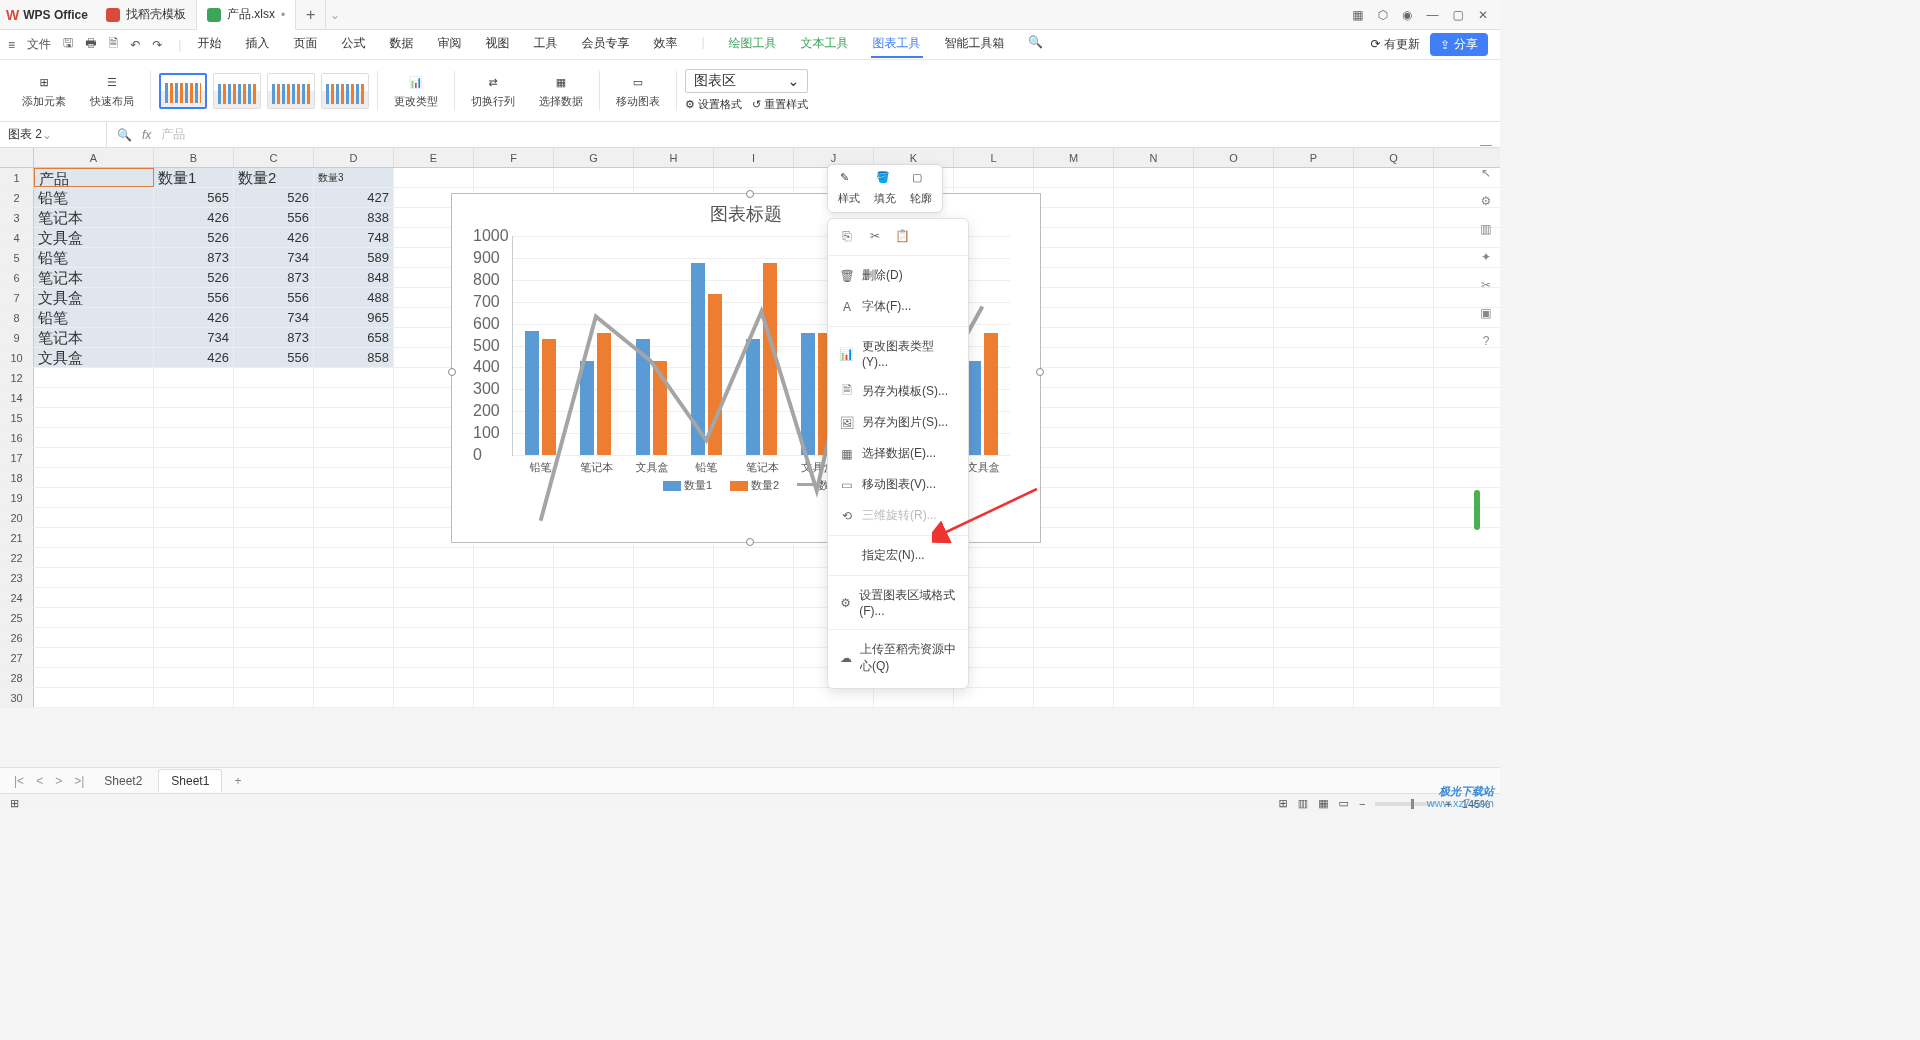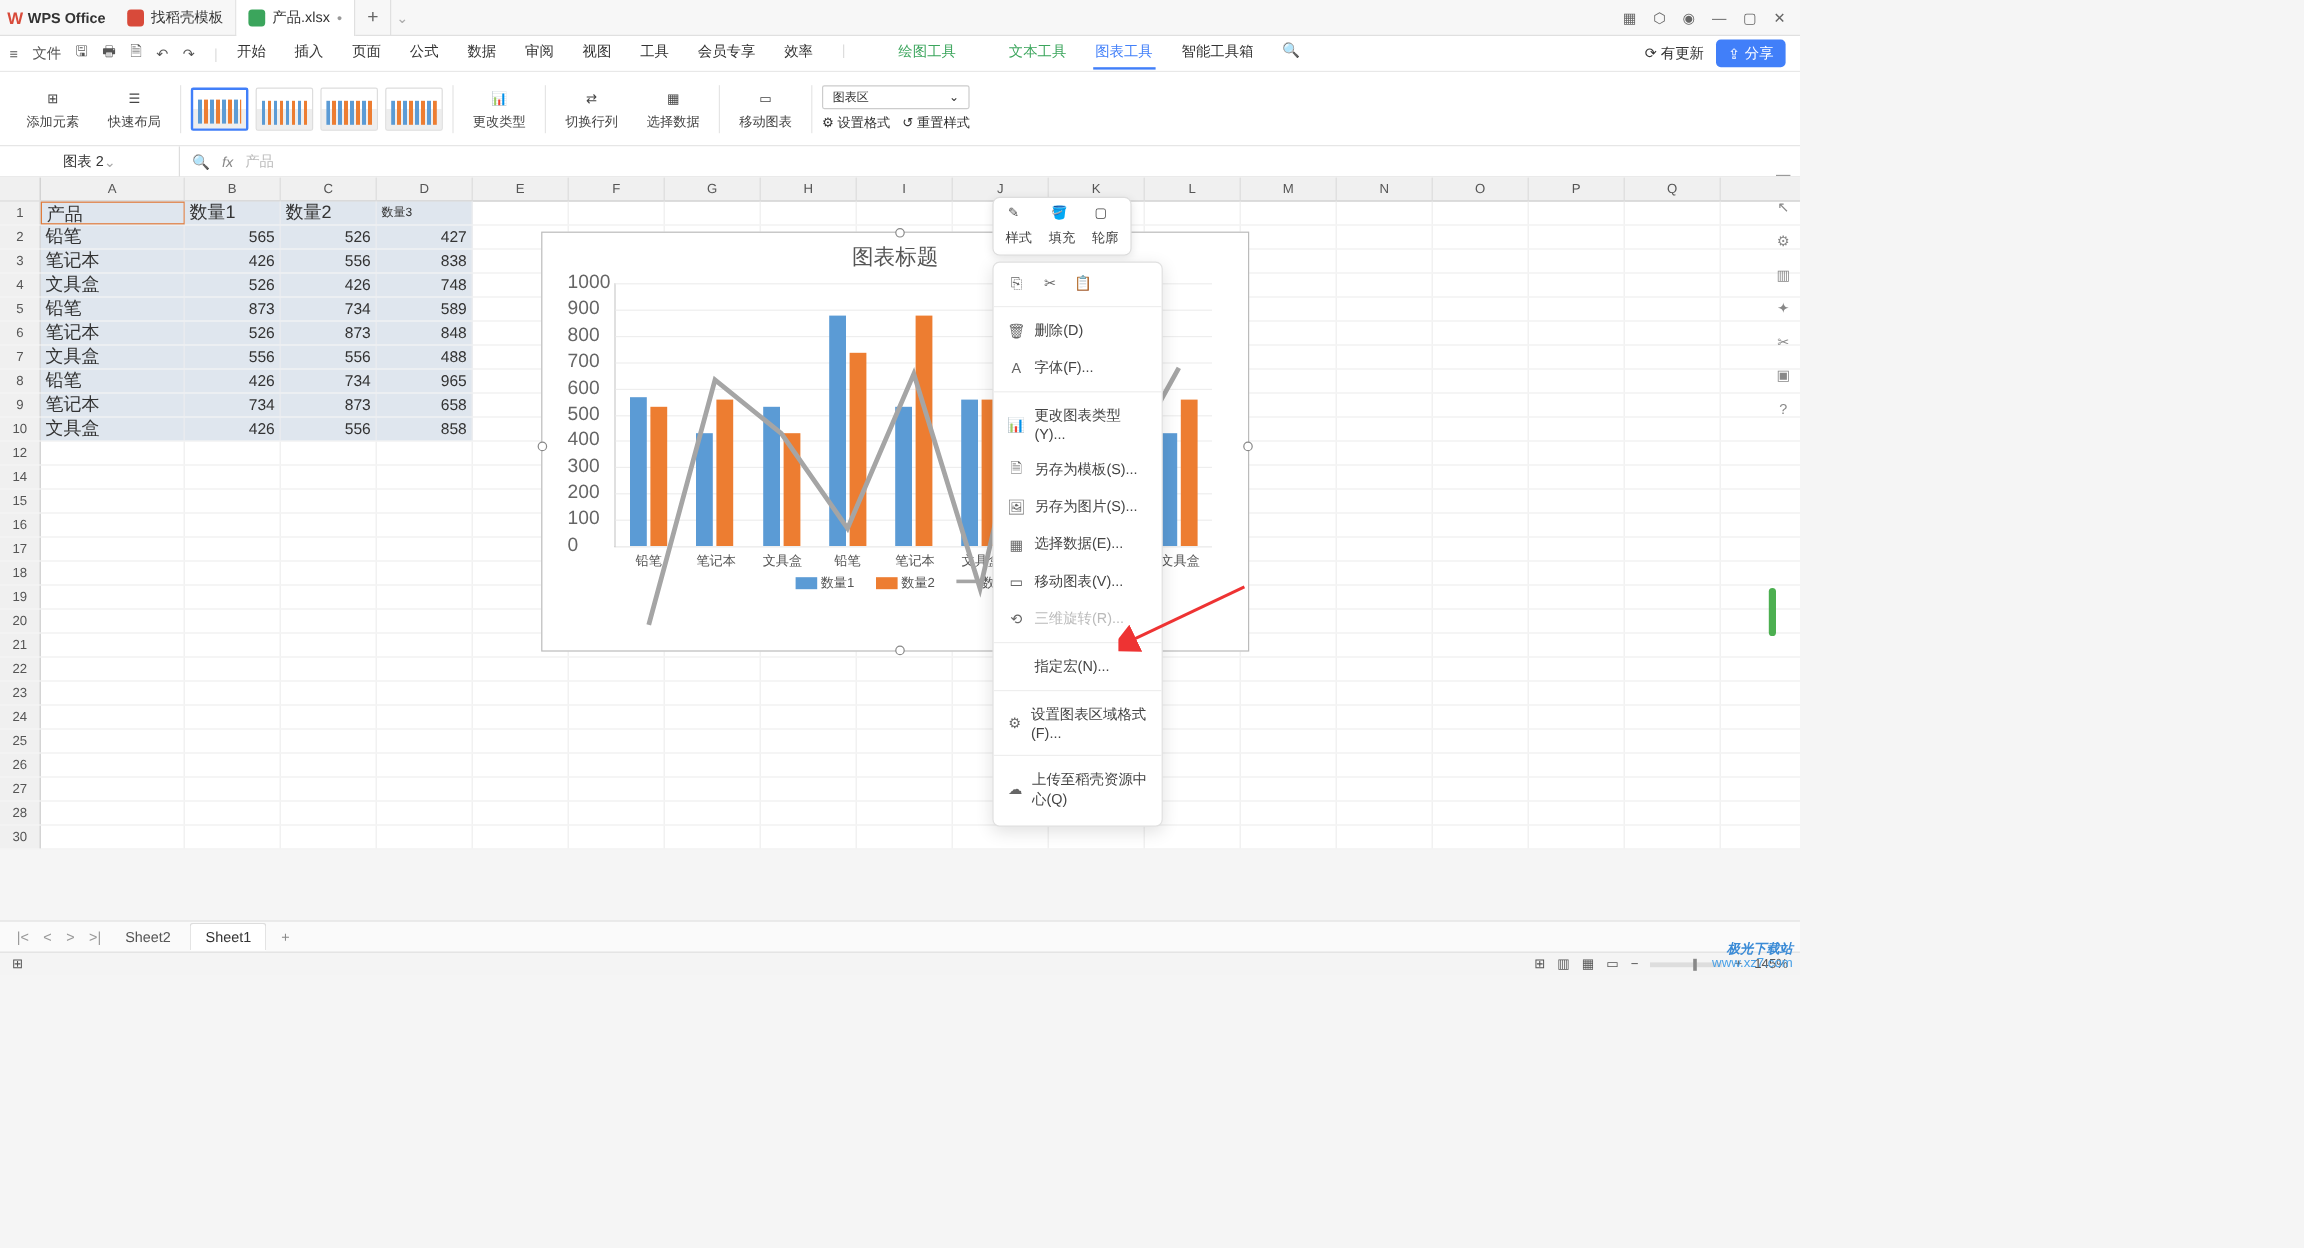--- a/index.html
+++ b/index.html
@@ -17,39 +17,39 @@
 .tab-add { width: 30px; text-align: center; font-size: 16px; color: #666; cursor: pointer; border-right: 1px solid #e0e0e0; height: 30px; line-height: 30px; }
 .window-controls { margin-left: auto; display: flex; align-items: center; gap: 14px; padding-right: 12px; color: #666; }
 .window-controls span { cursor: pointer; }
 
 
 .menubar { height: 30px; background: #fff; display: flex; align-items: center; padding-left: 8px; border-bottom: 1px solid #e8e8e8; font-size: 12px; }
 .menubar .mini { display: flex; gap: 12px; align-items: center; margin-right: 16px; color: #555; }
 .menubar .tabs { display: flex; gap: 20px; }
 .menubar .tabs span { cursor: pointer; padding: 4px 2px; }
 .menubar .tabs .on { color: #417ff9; border-bottom: 2px solid #417ff9; }
-.menubar .tabs .green { color: #3ba55c; margin-left: 20px; }
+.menubar .tabs .green { color: #3ba55c; }
 .menubar .right { margin-left: auto; display: flex; gap: 10px; align-items: center; padding-right: 12px; }
 .share-btn { background: #417ff9; color: #fff; padding: 3px 10px; border-radius: 4px; display: flex; align-items: center; gap: 4px; }
 
 
 .ribbon { height: 62px; background: #fff; display: flex; align-items: center; padding: 4px 14px; gap: 8px; border-bottom: 1px solid #e0e0e0; }
 .ribgroup { display: flex; flex-direction: column; align-items: center; gap: 2px; font-size: 11px; color: #444; padding: 0 8px; }
 .ribgroup .ic { width: 20px; height: 20px; display: flex; align-items: center; justify-content: center; }
 .ribsep { width: 1px; height: 40px; background: #e5e5e5; }
 .thumbs { display: flex; gap: 6px; }
 .thumb { width: 48px; height: 36px; border: 1px solid #ddd; border-radius: 2px; background: linear-gradient(180deg, #fff 50%, #eee 50%); position: relative; }
 .thumb.sel { border: 2px solid #417ff9; }
 .thumb::after { content: ""; position: absolute; left: 4px; right: 4px; bottom: 4px; height: 20px; background: repeating-linear-gradient(90deg, #5b9bd5 0 3px, transparent 3px 5px, #ed7d31 5px 8px, transparent 8px 10px); }
 .ribline { display: flex; gap: 10px; align-items: center; }
-.selbox { border: 1px solid #ccc; padding: 2px 8px; border-radius: 2px; min-width: 110px; font-size: 10px; display: flex; justify-content: space-between; align-items: center; }
+.selbox { border: 1px solid #ccc; padding: 2px 8px; border-radius: 2px; min-width: 110px; font-size: 14px; display: flex; justify-content: space-between; align-items: center; }
 
 
 .fbar { height: 26px; background: #fff; display: flex; align-items: center; border-bottom: 1px solid #ddd; }
-.namebox { width: 150px; border-right: 1px solid #ddd; padding: 0 8px; display: flex; justify-content: center; align-items: center; height: 100%; }
+.namebox { width: 107px; border-right: 1px solid #ddd; padding: 0 8px; display: flex; justify-content: flex-start; align-items: center; height: 100%; }
 .fxarea { display: flex; align-items: center; gap: 10px; padding: 0 10px; color: #888; }
 
 
 .sheet { position: relative; background: #fff; }
 .colhdr { display: flex; height: 20px; background: #f0f0f0; border-bottom: 1px solid #ccc; }
 .corner { width: 34px; border-right: 1px solid #ccc; background: #f0f0f0; }
 .ch { width: 80px; text-align: center; border-right: 1px solid #ddd; line-height: 20px; font-size: 11px; color: #555; }
 .ch.first { width: 120px; }
 .rows { }
 .row { display: flex; height: 20px; border-bottom: 1px solid #eee; }

